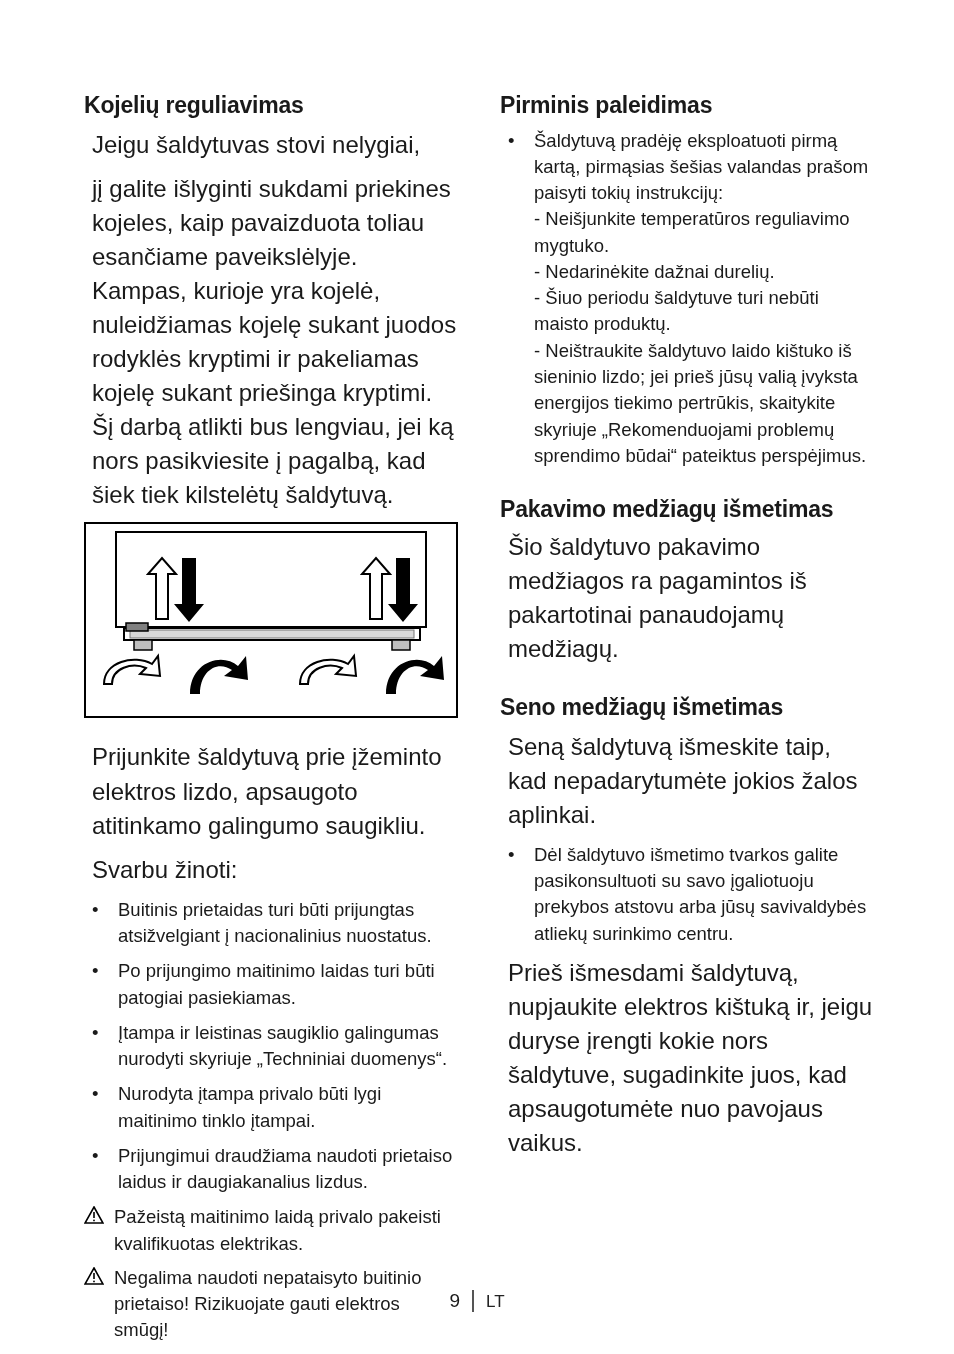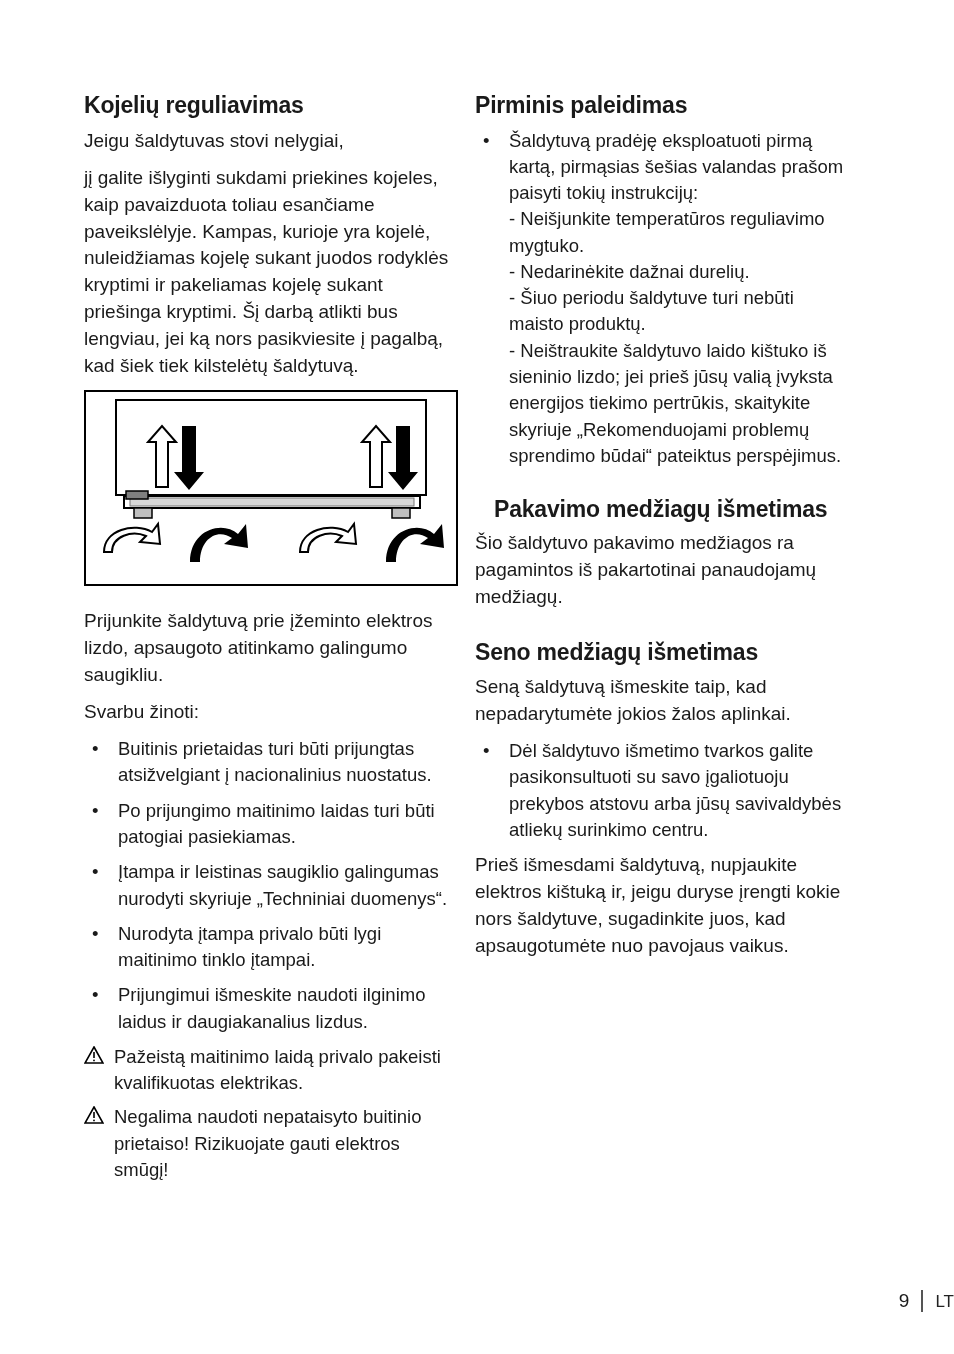--- a/index.html
+++ b/index.html
@@ -20,40 +20,39 @@
     left: 0; top: 0;
     width: 954px;
     height: 1354px;
   }
   .columns {
     position: absolute;
     left: 84px;
     top: 92px;
     width: 790px;
     display: flex;
-    gap: 17px;
+    gap: 42px;
   }
   .col {
     width: 374px;
   }
   h2 {
     font-size: 23px;
     font-weight: bold;
     margin: 0 0 8px 0;
     line-height: 1.2;
     letter-spacing: -0.2px;
   }
   h2.tight {
     margin-bottom: 6px;
-    margin-left: 19px;
   }
   p {
-    font-size: 19px;
+    font-size: 24px;
     line-height: 1.42;
-    margin: 0 0 10px 0;
+    margin: 0 0 10px 8px;
   }
   .spacer-md { height: 18px; }
 
   ul.bullets {
     list-style: none;
     margin: 0;
     padding: 0;
   }
   ul.bullets li {
     position: relative;
@@ -95,21 +94,21 @@
     margin: 10px 0 4px 0;
     background: #fff;
   }
 
   
   .footer {
     position: absolute;
     left: 0;
     bottom: 42px;
     width: 954px;
-    text-align: right;
+    text-align: center;
     font-size: 19px;
   }
   .footer .pageno {
     display: inline-block;
     padding-right: 12px;
     border-right: 2px solid #555;
   }
   .footer .lang {
     display: inline-block;
     padding-left: 12px;
@@ -161,21 +160,21 @@
       <div class="spacer-md"></div>
 
       <p>Prijunkite šaldytuvą prie įžeminto elektros lizdo, apsaugoto atitinkamo galingumo saugikliu.</p>
       <p>Svarbu žinoti:</p>
 
       <ul class="bullets">
         <li><span class="bullet">•</span><span>Buitinis prietaidas turi būti prijungtas atsižvelgiant į nacionalinius nuostatus.</span></li>
         <li><span class="bullet">•</span><span>Po prijungimo maitinimo laidas turi būti patogiai pasiekiamas.</span></li>
         <li><span class="bullet">•</span><span>Įtampa ir leistinas saugiklio galingumas nurodyti skyriuje „Techniniai duomenys“.</span></li>
         <li><span class="bullet">•</span><span>Nurodyta įtampa privalo būti lygi maitinimo tinklo įtampai.</span></li>
-        <li><span class="bullet">•</span><span>Prijungimui išmeskite naudoti ilginimo laidus ir daugiakanalius lizdus.</span></li>
+        <li><span class="bullet">•</span><span>Prijungimui draudžiama naudoti prietaiso laidus ir daugiakanalius lizdus.</span></li>
       </ul>
 
       <div class="warn-item">
         <svg class="warn-icon" viewBox="0 0 20 18">
           <path d="M10 1 L19 17 L1 17 Z" fill="none" stroke="#000" stroke-width="1.6"></path>
           <path d="M10 6 L10 12" stroke="#000" stroke-width="1.6"></path>
           <circle cx="10" cy="14.4" r="0.9" fill="#000"></circle>
         </svg>
         <span>Pažeistą maitinimo laidą privalo pakeisti kvalifikuotas elektrikas.</span>
       </div>

